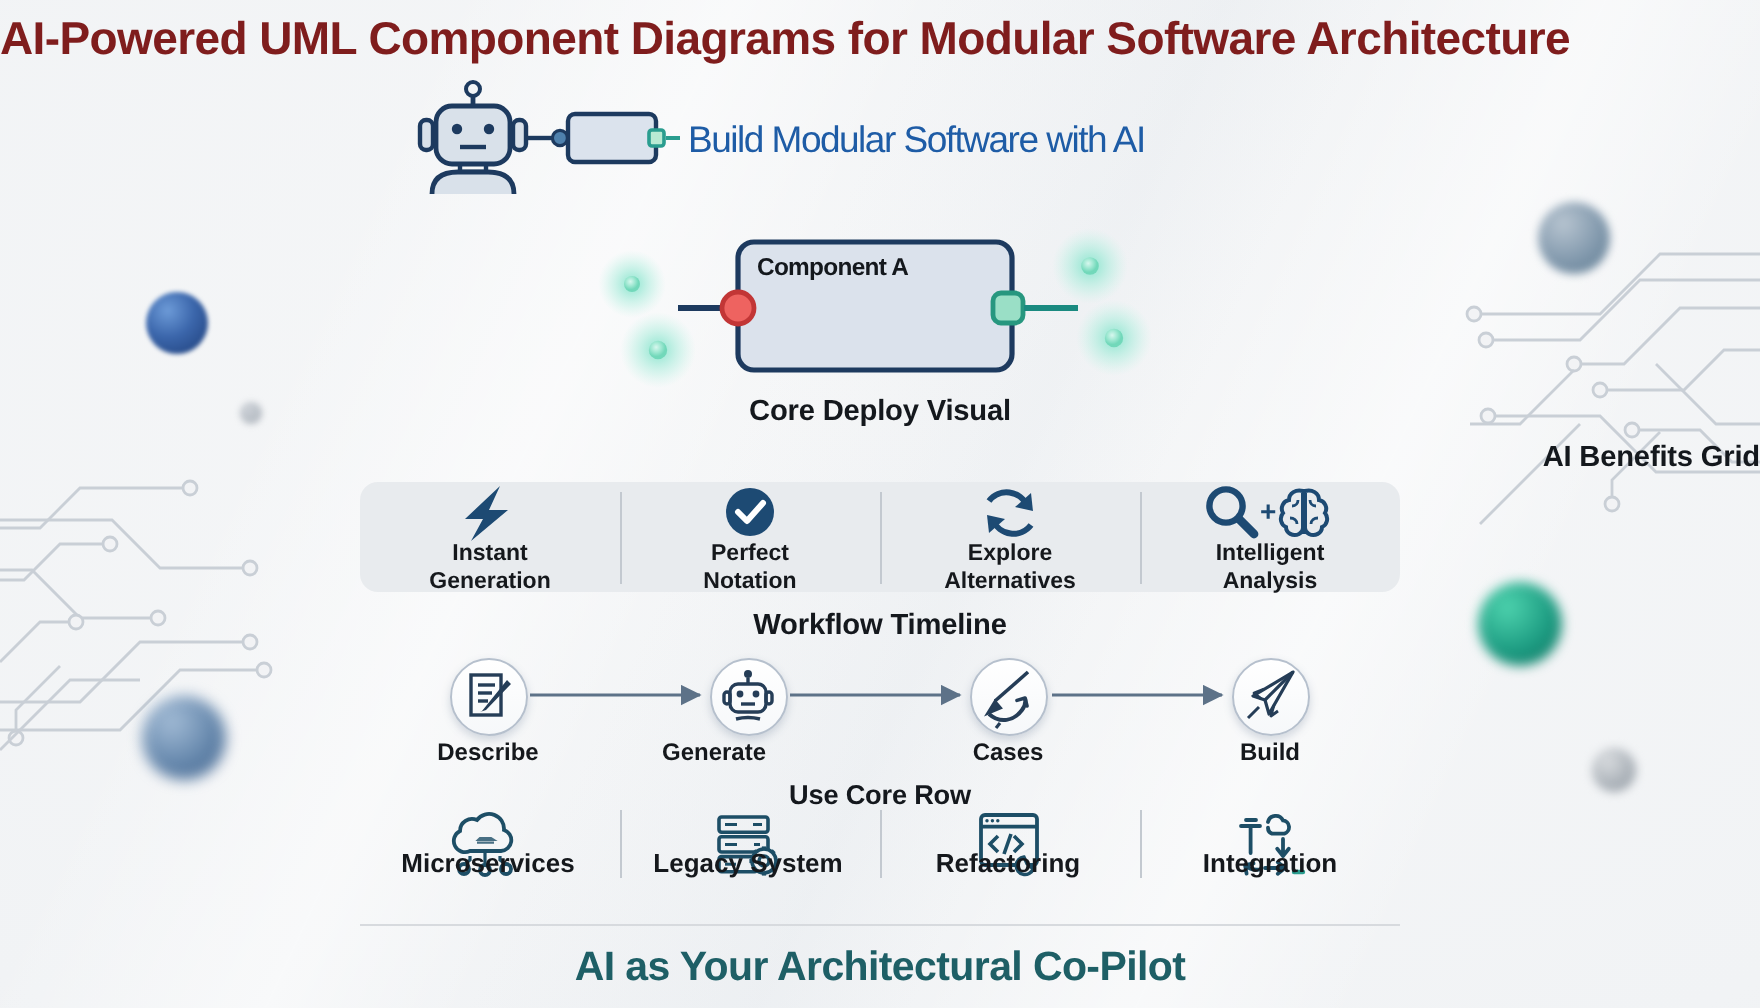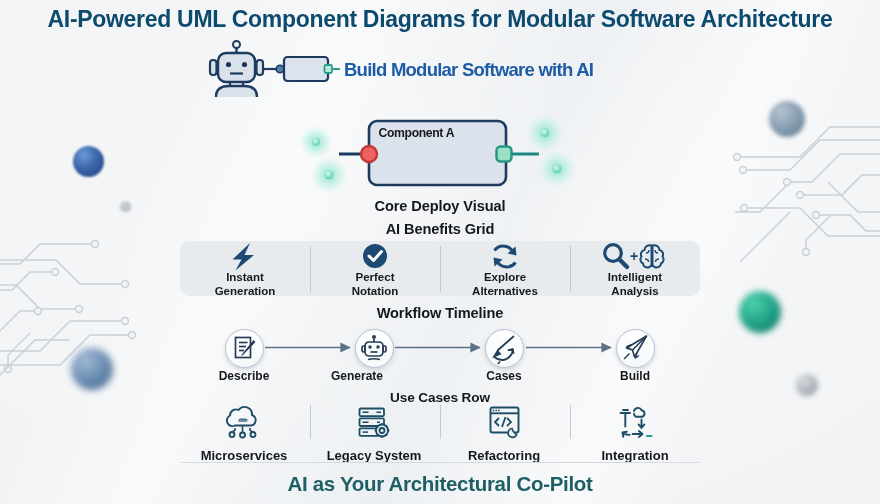--- a/index.html
+++ b/index.html
@@ -2,30 +2,30 @@
 <html><head>
 <meta charset="utf-8">
 <style>
   html,body{margin:0;padding:0;}
   body{width:880px;height:504px;overflow:hidden;position:relative;
        font-family:"Liberation Sans", sans-serif;
        background:
          radial-gradient(1200px 700px at 50% 40%, #f6f7f8 0%, #f1f3f5 55%, #e9ecef 100%);
   }
   .abs{position:absolute;}
-  #title{left:0;right:0;top:6px;text-align:center;font-size:23px;font-weight:bold;
-         color:#0c4a6e;letter-spacing:-0.3px;}
-  #hdrtext{left:344px;top:59px;font-size:18.5px;font-weight:bold;color:#1e5ca6;letter-spacing:-0.75px;}
+  #title{left:0;right:0;top:6px;font-size:23px;font-weight:bold;
+         color:#7f1d1d;letter-spacing:-0.3px;}
+  #hdrtext{left:344px;top:59px;font-size:18.5px;font-weight:normal;color:#1e5ca6;letter-spacing:-0.75px;}
   .sechead{left:0;right:0;text-align:center;font-weight:bold;color:#14181d;font-size:14.6px;letter-spacing:-0.1px;}
   #grid{left:180px;top:241px;width:520px;height:55px;background:#e8ebee;border-radius:9px;}
   .vsep{position:absolute;width:1px;background:#c3c9d0;}
   .glabel{position:absolute;width:130px;text-align:center;font-size:11.5px;line-height:13.5px;
           font-weight:bold;color:#15181c;top:271px;}
   .wlabel{position:absolute;width:130px;text-align:center;font-size:12px;font-weight:bold;color:#15181c;top:369px;}
-  .ulabel{position:absolute;width:150px;text-align:center;font-size:13px;font-weight:bold;color:#15181c;top:448px;}
+  .ulabel{position:absolute;width:150px;text-align:center;font-size:13px;font-weight:bold;color:#15181c;top:424px;}
   .wcircle{position:absolute;width:37px;height:37px;border-radius:50%;top:329px;
            background:linear-gradient(180deg,#ffffff 0%,#f6f8fa 100%);
            border:1.6px solid #b6c0cd;box-shadow:0 2px 4px rgba(90,110,140,0.25);}
   #hrline{left:180px;top:462px;width:520px;height:1px;background:#d7dade;}
   #footer{left:0;right:0;top:472px;text-align:center;font-size:20.5px;font-weight:bold;
           color:#1e5f66;letter-spacing:-0.3px;}
   .sphere{position:absolute;border-radius:50%;}
 </style>
 </head>
 <body>
@@ -139,21 +139,21 @@
 <svg class="abs" style="left:330px;top:115px" width="220" height="80" viewBox="0 0 220 80">
   <line x1="9" y1="39" x2="37" y2="39" stroke="#1d3a5f" stroke-width="3"></line>
   <rect x="39" y="6" width="137" height="64" rx="8" fill="#dbe2ec" stroke="#1d3a5f" stroke-width="2.6"></rect>
   <circle cx="39" cy="39" r="8" fill="#ee6360" stroke="#c23636" stroke-width="2.4"></circle>
   <rect x="166.5" y="31.5" width="15" height="15" rx="4" fill="#9adfc6" stroke="#27977f" stroke-width="2.4"></rect>
   <line x1="182" y1="39" x2="209" y2="39" stroke="#1a8a80" stroke-width="3"></line>
   <text x="48.5" y="22.3" font-family="Liberation Sans, sans-serif" font-size="12.2" font-weight="bold" fill="#14181d" letter-spacing="-0.35">Component A</text>
 </svg>
 
 <div class="sechead abs" style="top:198px;">Core Deploy Visual</div>
-<div class="sechead abs" style="top:221px;">AI Benefits Grid</div>
+<div class="sechead abs" style="top:221px;text-align:right;">AI Benefits Grid</div>
 
 <div id="grid" class="abs"></div>
 <div class="vsep" style="left:310px;top:246px;height:46px;"></div>
 <div class="vsep" style="left:440px;top:246px;height:46px;"></div>
 <div class="vsep" style="left:570px;top:246px;height:46px;"></div>
 
 <svg class="abs" style="left:180px;top:241px" width="520" height="55" viewBox="0 0 520 55">
 
   <path d="M70 2 L52.5 18.5 H61.5 L55.5 29.5 L74 14 H64.5 L70 2 Z" fill="#1d4a73"></path>
 
@@ -240,21 +240,21 @@
     <path d="M-5.5 6 L-11 11.5" stroke-width="1.5"></path>
     <path d="M2 5 L0.5 10.5 L4 8" stroke-width="1.4"></path>
   </g>
 </svg>
 
 <div class="wlabel" style="left:179px;">Describe</div>
 <div class="wlabel" style="left:292px;">Generate</div>
 <div class="wlabel" style="left:439px;">Cases</div>
 <div class="wlabel" style="left:570px;">Build</div>
 
-<div class="sechead abs" style="top:389.5px;font-size:13.6px;">Use Cases Row</div>
+<div class="sechead abs" style="top:389.5px;font-size:13.6px;">Use Core Row</div>
 
 <div class="vsep" style="left:310px;top:405px;height:34px;"></div>
 <div class="vsep" style="left:440px;top:405px;height:34px;"></div>
 <div class="vsep" style="left:570px;top:405px;height:34px;"></div>
 
 <svg class="abs" style="left:180px;top:402px" width="520" height="42" viewBox="0 0 520 42">
 
   <g transform="translate(62.5,17.5)" stroke="#1d4e66" fill="none" stroke-width="1.9">
     <path d="M-7.5 6 H8 A5.4 5.4 0 0 0 9.5 -4.5 A7.5 7.5 0 0 0 -4 -9.5 A6 6 0 0 0 -12.5 -4 A5.1 5.1 0 0 0 -7.5 6 Z"></path>
     <path d="M-2.5 -0.5 h5.5 l1.5 1 h-8 Z M-4 1.8 h8.5" stroke-width="1.1" opacity="0.8"></path>

